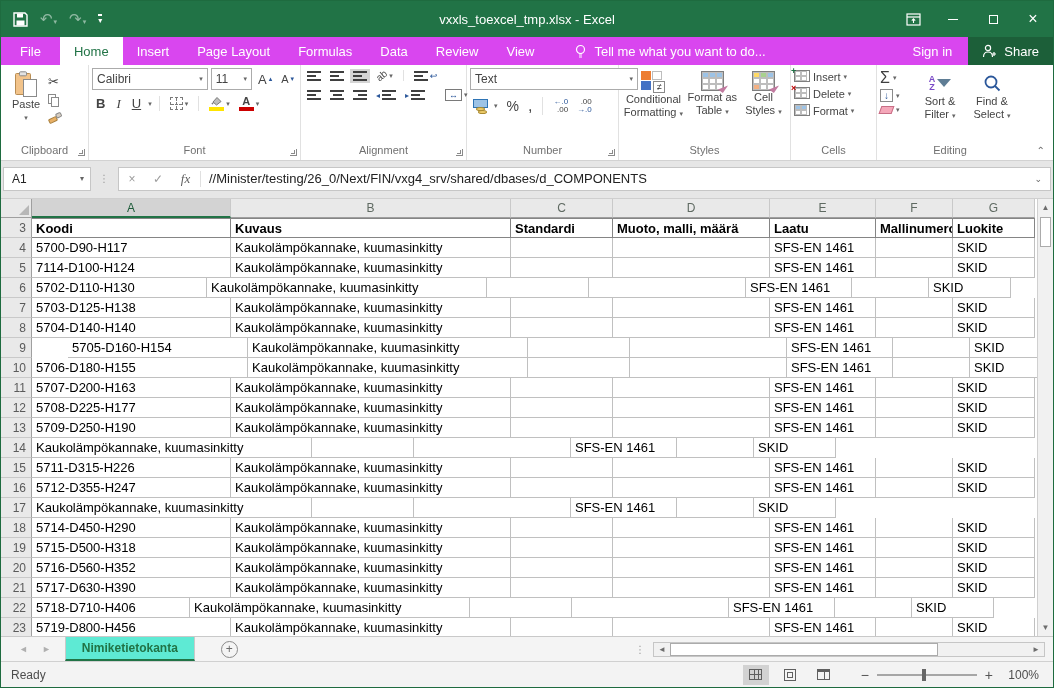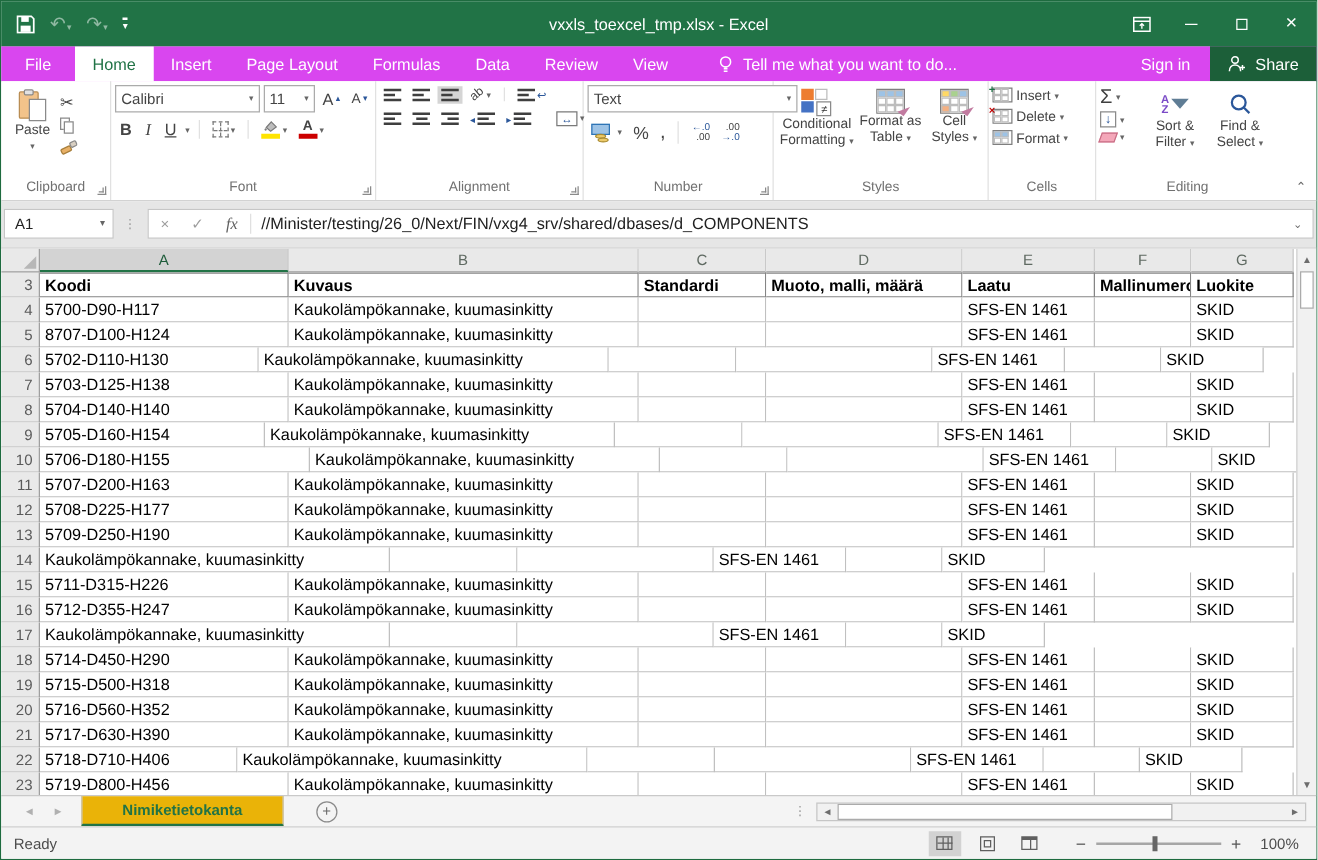--- a/index.html
+++ b/index.html
@@ -104,21 +104,21 @@
   .cell { font-size:13px; color:#000; border-right:1px solid #c0c0c0; border-bottom:1px solid #c0c0c0; padding-left:4px; display:flex; align-items:center; white-space:nowrap; overflow:hidden; background:#fff; }
   .hdr-row .cell { font-weight:bold; border-right-color:#858585; border-bottom-color:#858585; border-top:1px solid #858585; }
   .vscroll { position:absolute; top:0; right:0; bottom:0; width:16px; background:#f1f1f1; border-left:1px solid #d0d0d0; }
   .vscroll .arr { height:17px; display:flex; align-items:center; justify-content:center; color:#6d6d6d; font-size:8px; }
   .vscroll .thumb { margin:1px 2px; height:30px; background:#fff; border:1px solid #ababab; }
   .vscroll .arr.down { position:absolute; bottom:0; left:0; right:0; }
 
   
   .sheetbar { height:25px; background:#f4f4f4; border-top:1px solid #c9c9c9; display:flex; align-items:stretch; flex:0 0 auto; }
   .tabnav { display:flex; align-items:center; gap:14px; padding:0 14px 0 18px; color:#b0b0b0; font-size:9px; }
-  .sheettab { background:#eab308; border-left:1px solid #c9c9c9; border-right:1px solid #c9c9c9; border-bottom:2px solid #217346; color:#217346; font-weight:bold; font-size:12px; display:flex; align-items:center; padding:0 32px; }
+  .sheettab { background:#5eead4; border-left:1px solid #c9c9c9; border-right:1px solid #c9c9c9; border-bottom:2px solid #217346; color:#217346; font-weight:bold; font-size:12px; display:flex; align-items:center; padding:0 16px; }
   .addsheet { width:17px; height:17px; border:1px solid #8a8a8a; border-radius:50%; color:#6a6a6a; font-size:12px; line-height:15px; text-align:center; align-self:center; margin-left:26px; }
   .hscroll-zone { margin-left:auto; display:flex; align-items:center; padding-right:8px; }
   .hdots { color:#9a9a9a; font-size:10px; margin-right:8px; }
   .hscroll { width:392px; height:15px; background:#f1f1f1; border:1px solid #c6c6c6; display:flex; align-items:stretch; }
   .hscroll .harr { width:16px; display:flex; align-items:center; justify-content:center; color:#6d6d6d; font-size:8px; }
   .hscroll .hthumb { width:268px; background:#fff; border:1px solid #ababab; margin:0; }
   .hscroll .htrack { flex:1; }
 
   
   .statusbar { height:26px; background:#f3f3f3; border-top:1px solid #d0d0d0; display:flex; align-items:center; flex:0 0 auto; color:#4d4d4d; font-size:12px; }
@@ -597,21 +597,21 @@
           <div class="cell" style="width: 199px;">5700-D90-H117</div>
           <div class="cell" style="width: 280px;">Kaukolämpökannake, kuumasinkitty</div>
           <div class="cell" style="width: 102px;"></div>
           <div class="cell" style="width: 157px;"></div>
           <div class="cell" style="width: 106px;">SFS-EN 1461</div>
           <div class="cell" style="width: 77px;"></div>
           <div class="cell" style="width: 82px;">SKID</div>
         </div>
         <div class="row">
           <div class="rowh">5</div>
-          <div class="cell" style="width: 199px;">8707-D100-H124</div>
+          <div class="cell" style="width: 199px;">7114-D100-H124</div>
           <div class="cell" style="width: 280px;">Kaukolämpökannake, kuumasinkitty</div>
           <div class="cell" style="width: 102px;"></div>
           <div class="cell" style="width: 157px;"></div>
           <div class="cell" style="width: 106px;">SFS-EN 1461</div>
           <div class="cell" style="width: 77px;"></div>
           <div class="cell" style="width: 82px;">SKID</div>
         </div>
         <div class="row">
           <div class="rowh">6</div>
           <div class="cell" style="width: 175px;">5702-D110-H130</div>
@@ -637,21 +637,21 @@
           <div class="cell" style="width: 199px;">5704-D140-H140</div>
           <div class="cell" style="width: 280px;">Kaukolämpökannake, kuumasinkitty</div>
           <div class="cell" style="width: 102px;"></div>
           <div class="cell" style="width: 157px;"></div>
           <div class="cell" style="width: 106px;">SFS-EN 1461</div>
           <div class="cell" style="width: 77px;"></div>
           <div class="cell" style="width: 82px;">SKID</div>
         </div>
         <div class="row">
           <div class="rowh">9</div>
-          <div class="cell" style="width: 180px;">5705-D160-H154</div>
+          <div class="cell" style="width: 180px; margin-left: 36px;">5705-D160-H154</div>
           <div class="cell" style="width: 280px;">Kaukolämpökannake, kuumasinkitty</div>
           <div class="cell" style="width: 102px;"></div>
           <div class="cell" style="width: 157px;"></div>
           <div class="cell" style="width: 106px;">SFS-EN 1461</div>
           <div class="cell" style="width: 77px;"></div>
           <div class="cell" style="width: 82px;">SKID</div>
         </div>
         <div class="row">
           <div class="rowh">10</div>
           <div class="cell" style="width: 216px;">5706-D180-H155</div>

